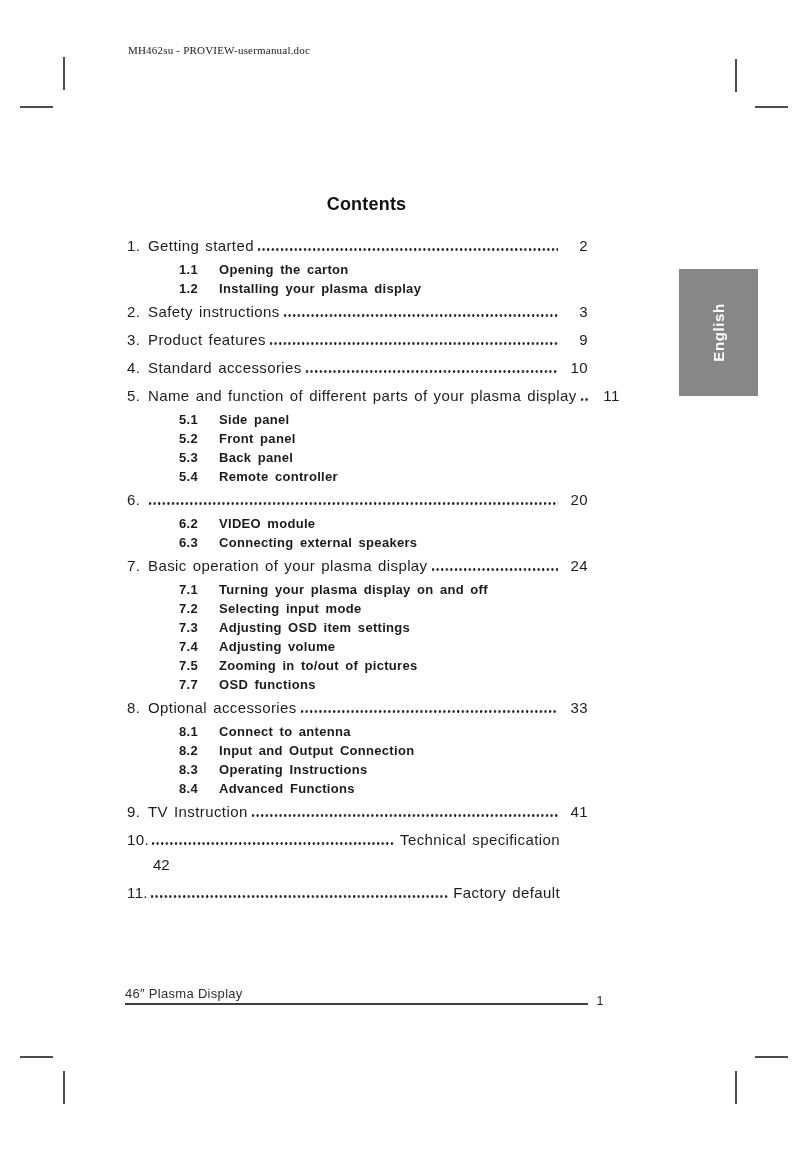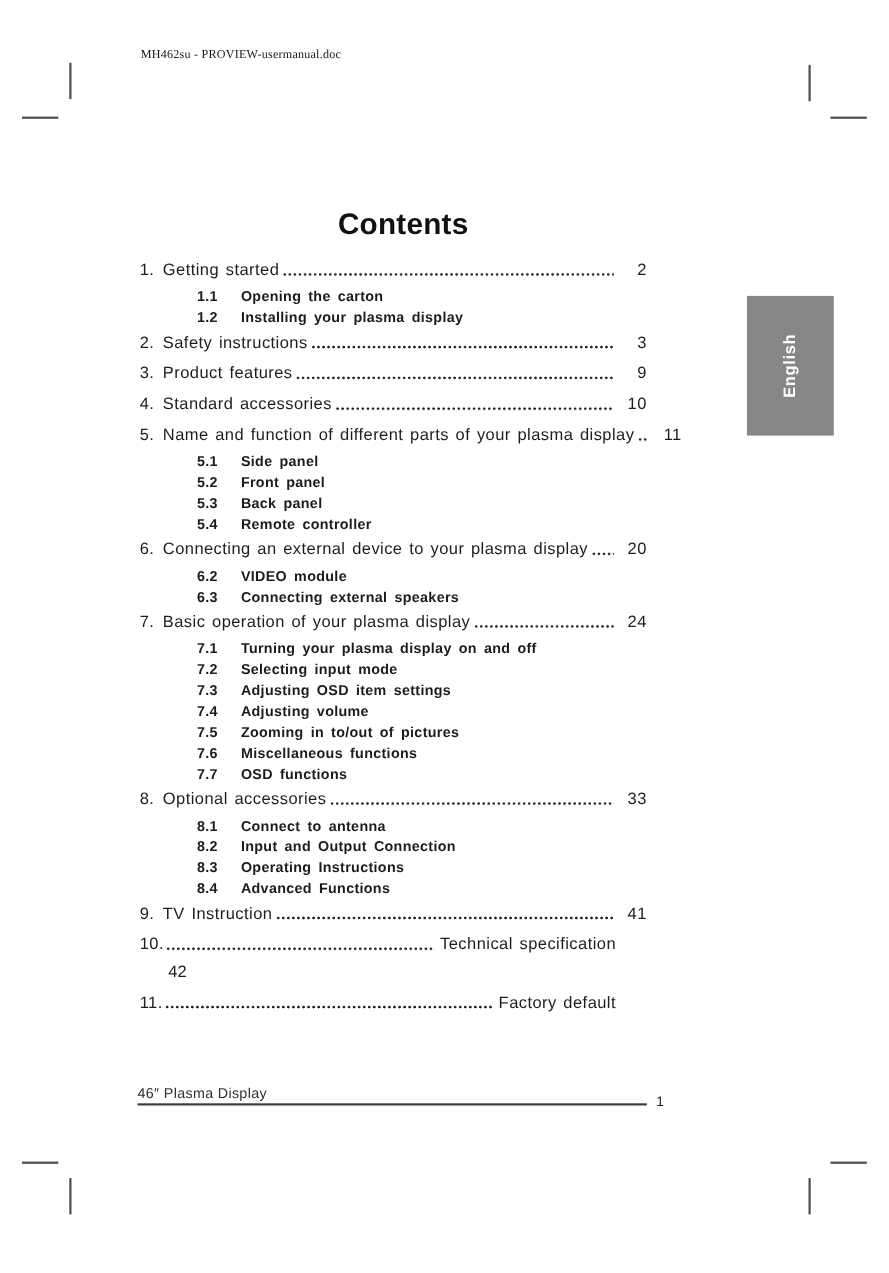--- a/index.html
+++ b/index.html
@@ -47,21 +47,21 @@
     font-size: 15px; letter-spacing: 0.6px;
     white-space: nowrap;
   }
 
   
   .content {
     position: absolute; left: 127px; top: 188px; width: 461px;
     display: flex; flex-direction: column;
   }
   .toc-title {
-    font-size: 27px; font-weight: bold; color: #111;
+    font-size: 18px; font-weight: bold; color: #111;
     text-align: center; padding-left: 18px;
     line-height: 32px; margin: 0 0 10px 0;
     letter-spacing: 0.2px;
   }
   .toc-list { display: flex; flex-direction: column; }
 
   .row { display: flex; align-items: flex-end; }
   .row.main {
     font-size: 15px; height: 19px; margin: 5px 0 4px 0;
     letter-spacing: 0.4px; word-spacing: 1.5px; color: #1d1d1d;
@@ -173,21 +173,20 @@
         <div class="row sub">
           <span class="snum">5.3</span>
           <span class="slbl">Back panel</span>
         </div>
         <div class="row sub">
           <span class="snum">5.4</span>
           <span class="slbl">Remote controller</span>
         </div>
         <div class="row main">
           <span class="num">6.</span>
-          <span class="lbl">Connecting an external device to your plasma display</span>
           <span class="leader"></span>
           <span class="pg">20</span>
         </div>
         <div class="row sub">
           <span class="snum">6.2</span>
           <span class="slbl">VIDEO module</span>
         </div>
         <div class="row sub">
           <span class="snum">6.3</span>
           <span class="slbl">Connecting external speakers</span>
@@ -210,24 +209,20 @@
           <span class="snum">7.3</span>
           <span class="slbl">Adjusting OSD item settings</span>
         </div>
         <div class="row sub">
           <span class="snum">7.4</span>
           <span class="slbl">Adjusting volume</span>
         </div>
         <div class="row sub">
           <span class="snum">7.5</span>
           <span class="slbl">Zooming in to/out of pictures</span>
-        </div>
-        <div class="row sub">
-          <span class="snum">7.6</span>
-          <span class="slbl">Miscellaneous functions</span>
         </div>
         <div class="row sub">
           <span class="snum">7.7</span>
           <span class="slbl">OSD functions</span>
         </div>
         <div class="row main">
           <span class="num">8.</span>
           <span class="lbl">Optional accessories</span>
           <span class="leader"></span>
           <span class="pg">33</span>

